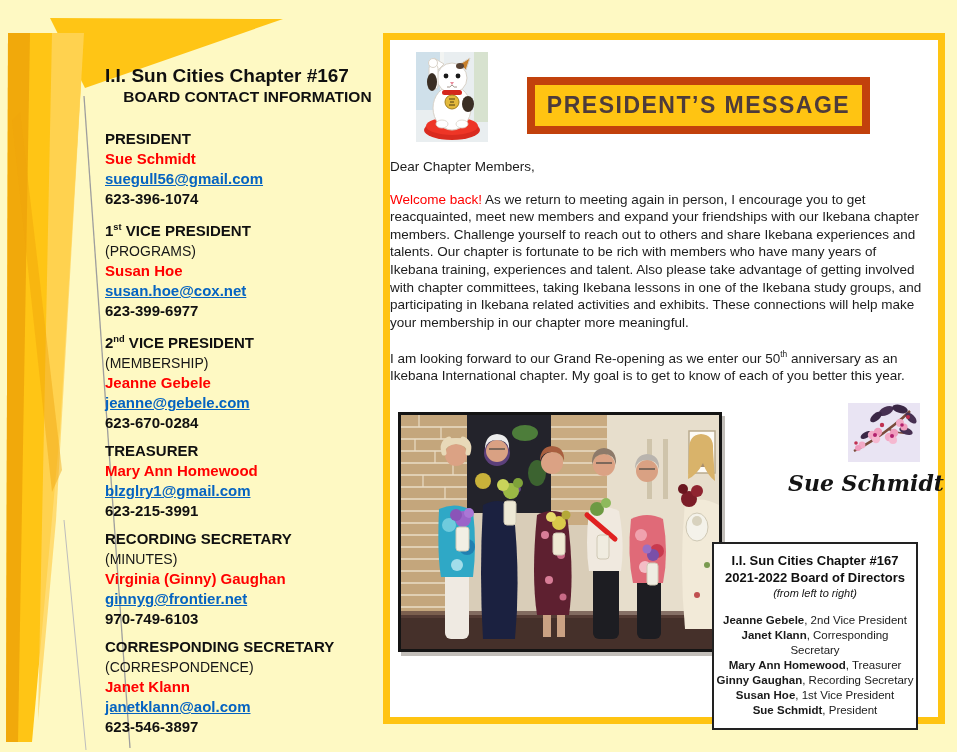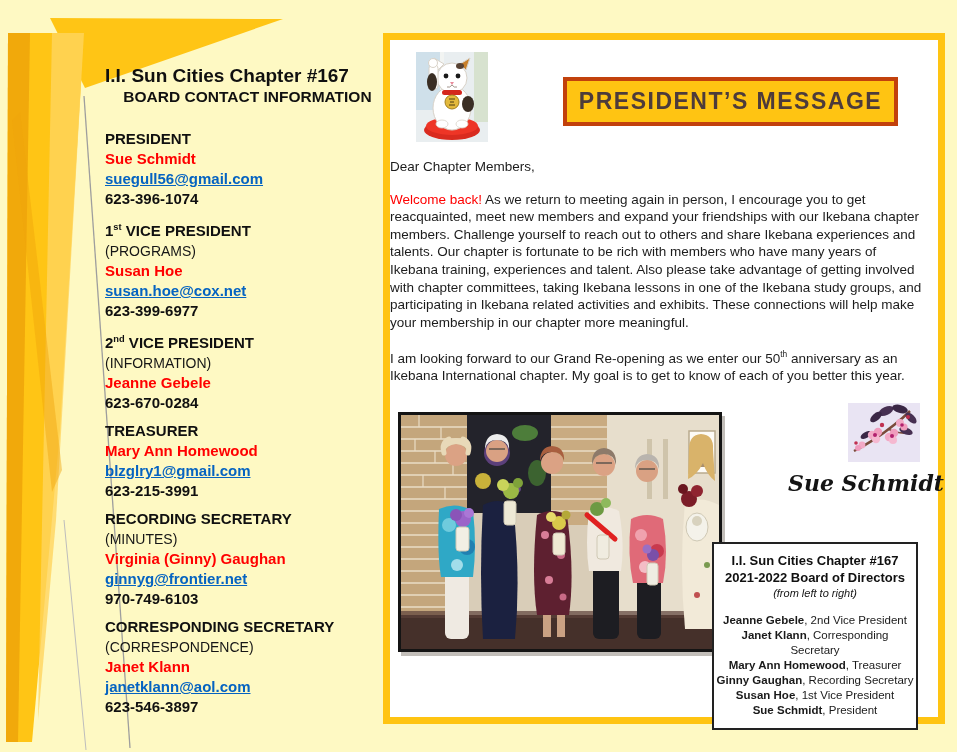--- a/index.html
+++ b/index.html
@@ -20,23 +20,23 @@
   .mname{font-size:15px;font-weight:bold;color:#ff0000;}
   .memail a{font-size:15px;font-weight:bold;color:#0563c1;}
   .mphone{font-size:15px;font-weight:bold;color:#101010;}
   sup.s{vertical-align:super;font-size:62%;}
   sup.s:empty{display:none;}
   
   .panel{position:absolute;left:383px;top:33px;width:548px;height:677px;
          border:7px solid #FFC412;background:#fff;}
   .cat{position:absolute;left:26px;top:12px;width:72px;height:90px;}
   .banner{position:absolute;left:137px;top:37px;width:327px;height:41px;
-          background:#FFC412;border:4px solid #c2410c;display:flex;align-items:center;
+          background:#FFC412;border:8px solid #c2410c;display:flex;align-items:center;
           justify-content:center;font-size:23px;font-weight:bold;letter-spacing:1.5px;
-          color:#4d3b3b;margin-left:36px;}
+          color:#4d3b3b;}
   .message{position:absolute;left:0;top:118px;width:532px;font-size:13.5px;
            line-height:17.6px;color:#1c1c1c;}
   .salutation{margin-bottom:15px;}
   .para{margin-bottom:15px;}
   .lead{color:#ff0000;}
   .photo-frame{position:absolute;left:8px;top:372px;width:318px;height:234px;
                border:3px solid #141414;box-shadow:3px 4px 0 rgba(120,110,100,.45);
                background:#d9cdb8;}
   .photo-frame svg{display:block;}
   .blossom{position:absolute;left:458px;top:363px;width:72px;height:59px;}
@@ -81,22 +81,23 @@
       <div class="member">
         <div class="role"><span>1</span><sup class="s">st</sup><span> VICE PRESIDENT</span></div>
         <div class="subrole">(PROGRAMS)</div>
         <div class="mname">Susan Hoe</div>
         <div class="memail"><a href="#">susan.hoe@cox.net</a></div>
         <div class="mphone">623-399-6977</div>
       </div>
 
       <div class="member">
         <div class="role"><span>2</span><sup class="s">nd</sup><span> VICE PRESIDENT</span></div>
-        <div class="subrole">(INFORMATION)</div>
+        <div class="subrole">(MEMBERSHIP)</div>
         <div class="mname">Jeanne Gebele</div>
+        <div class="memail"><a href="#">jeanne@gebele.com</a></div>
         <div class="mphone">623-670-0284</div>
       </div>
 
       <div class="member">
         <div class="role"><span>TREASURER</span><span></span></div>
 
         <div class="mname">Mary Ann Homewood</div>
         <div class="memail"><a href="#">blzglry1@gmail.com</a></div>
         <div class="mphone">623-215-3991</div>
       </div>

